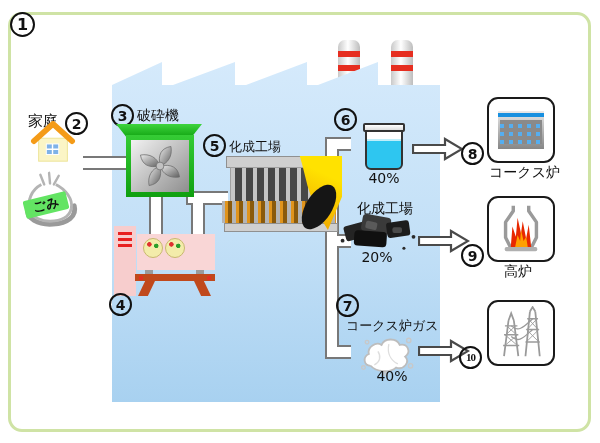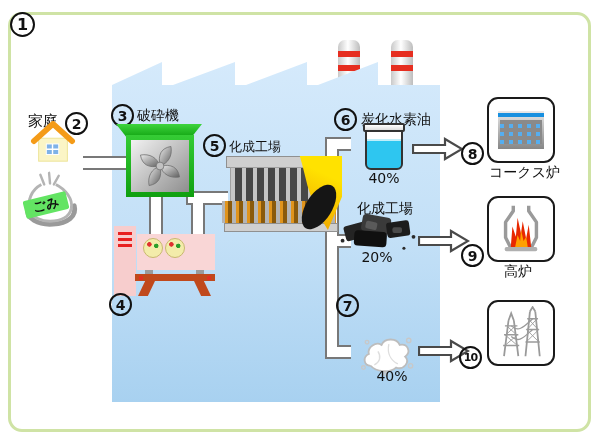--- a/index.html
+++ b/index.html
@@ -164,21 +164,20 @@
   <div class="abs" style="left:222px;top:154px;width:120px;height:77px;">
     <div class="abs ovenband" style="left:4px;top:2px;width:106px;height:10px;"></div>
     <div class="abs ovenup" style="left:8px;top:13px;width:98px;height:34px;"></div>
     <div class="abs ovenlow" style="left:0px;top:47px;width:114px;height:22px;"></div>
     <div class="abs ovenband" style="left:2px;top:69px;width:112px;height:7px;"></div>
     <div class="abs flame" style="left:56px;top:2px;width:64px;height:74px;"></div>
     <div class="abs pile" style="left:84px;top:28px;width:26px;height:50px;"></div>
   </div>
 
   <div class="abs cnum" style="left:334px;top:108px;">6</div>
-  <div class="abs lbl" style="left:361px;top:111px;">炭化水素油</div>
   <div class="abs jar" style="left:365px;top:126px;">
     <div class="abs jarlid"></div>
   </div>
   <div class="abs pct" style="left:354px;top:170px;">40%</div>
 
   <div class="abs lbl" style="left:357px;top:200px;">化成工場</div>
   <div class="abs" style="left:336px;top:210px;">
     <svg width="86" height="46" viewBox="0 0 88 48">
       <rect x="8" y="14" width="26" height="16" rx="3" fill="#242424" transform="rotate(-15 21 22)"></rect>
       <rect x="26" y="6" width="30" height="18" rx="4" fill="#3a3a3a" transform="rotate(10 41 15)"></rect>
@@ -187,20 +186,21 @@
       <rect x="30" y="12" width="12" height="8" rx="2" fill="#5a5a5a" transform="rotate(12 36 16)"></rect>
       <rect x="58" y="18" width="10" height="6" rx="2" fill="#4a4a4a"></rect>
       <circle cx="6" cy="32" r="2" fill="#2a2a2a"></circle>
         <circle cx="80" cy="28" r="2" fill="#2a2a2a"></circle>
       <circle cx="70" cy="40" r="1.6" fill="#2a2a2a"></circle>
     </svg>
   </div>
   <div class="abs pct" style="left:347px;top:249px;">20%</div>
 
   <div class="abs cnum" style="left:336px;top:294px;">7</div>
+  <div class="abs lbl s" style="left:346px;top:318px;">コークス炉ガス</div>
   <div class="abs" style="left:358px;top:331px;">
     <svg width="58" height="46" viewBox="0 0 64 50">
       <circle cx="10" cy="12" r="2" fill="none" stroke="#c8c8c8" stroke-width="1.5"></circle>
       <circle cx="56" cy="10" r="2.4" fill="none" stroke="#c8c8c8" stroke-width="1.5"></circle>
       <circle cx="6" cy="40" r="2" fill="none" stroke="#c8c8c8" stroke-width="1.5"></circle>
       <circle cx="58" cy="38" r="2.4" fill="none" stroke="#c8c8c8" stroke-width="1.5"></circle>
       <circle cx="30" cy="47" r="1.6" fill="none" stroke="#c8c8c8" stroke-width="1.5"></circle>
       <path d="M14 38 C6 38 5 28 12 25 C10 17 20 11 26 15 C29 7 43 7 46 15 C55 13 59 23 52 28 C58 34 50 43 42 40 C35 46 20 45 14 38" fill="#ffffff" stroke="#bdbdbd" stroke-width="2"></path>
       <path d="M22 22 C26 28 24 34 18 37 M34 14 C32 24 36 32 44 36" fill="none" stroke="#dedede" stroke-width="1.5"></path>
     </svg>
@@ -236,21 +236,21 @@
   <div class="abs dest" style="left:487px;top:196px;">
     <svg width="48" height="54" viewBox="0 0 56 62">
       <path d="M19 4 L19 10 L10 23 L10 41 L16 53 M37 4 L37 10 L46 23 L46 41 L40 53" fill="none" stroke="#9a9a9a" stroke-width="4" stroke-linejoin="round"></path>
       <polygon points="16,53 18,28 22,40 24,18 28,36 30,22 34,42 37,26 40,53" fill="#e82800"></polygon>
       <polygon points="21,53 24,38 27,45 28,32 31,45 34,40 36,53" fill="#ffa000"></polygon>
       <rect x="9" y="52" width="38" height="5" fill="#b0b0b0" rx="2"></rect>
     </svg>
   </div>
   <div class="abs lbl" style="left:504px;top:263px;">高炉</div>
 
-  <div class="abs cnum ten" style="left:459px;top:346px;">10</div>
+  <div class="abs cnum ten" style="left:459px;top:346px;font-family:Liberation Serif, serif;">10</div>
   <div class="abs dest" style="left:487px;top:300px;">
     <svg width="50" height="54" viewBox="0 0 56 60" fill="none" stroke="#9a9a9a">
       <path d="M14 16 L9 56 M20 16 L25 56 M14 16 L17 8 L20 16" stroke-width="2"></path>
       <path d="M10 22 H24 M9 32 H25 M8 44 H26" stroke-width="1.6"></path>
       <path d="M12 22 L23 32 M22 22 L11 32 M10 32 L24 44 M24 32 L10 44" stroke-width="1"></path>
       <path d="M38 6 L33 56 M44 6 L49 56 M38 6 L41 1 L44 6" stroke-width="2"></path>
       <path d="M35 14 H47 M34 26 H48 M33 40 H49" stroke-width="1.6"></path>
       <path d="M36 14 L47 26 M46 14 L35 26 M34 26 L48 40 M48 26 L34 40" stroke-width="1"></path>
       <path d="M17 22 C26 30 32 22 41 14 M17 34 C26 42 32 34 41 26" stroke-width="1.4"></path>
     </svg>

